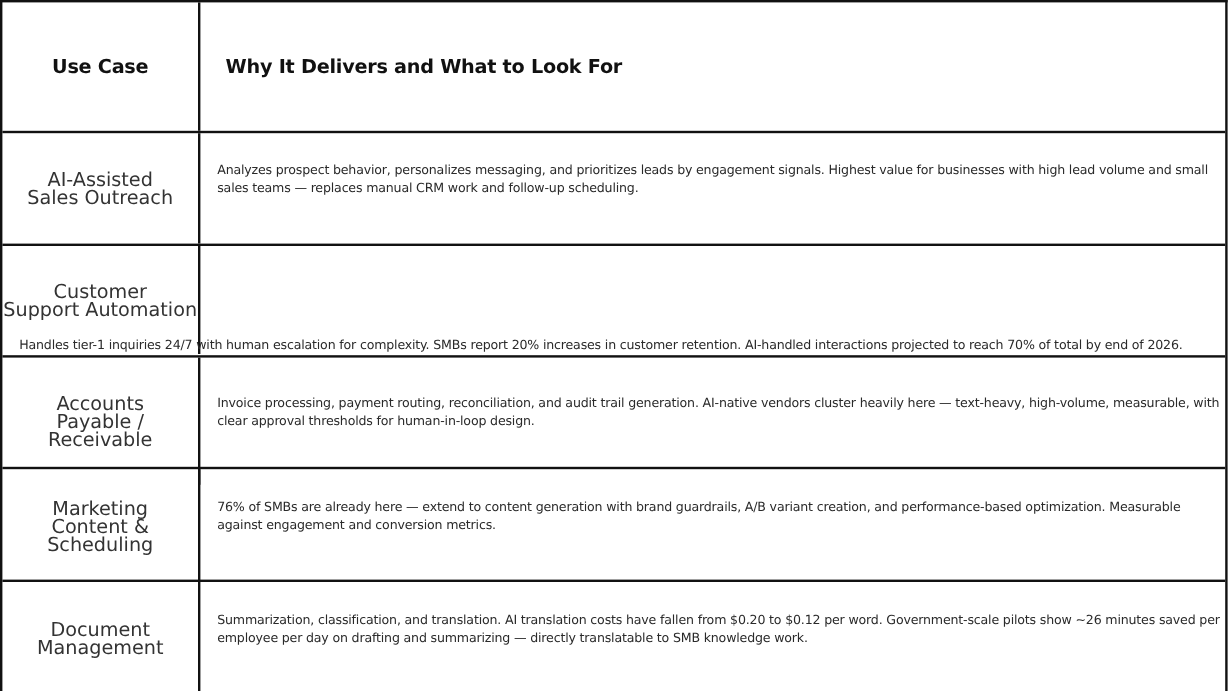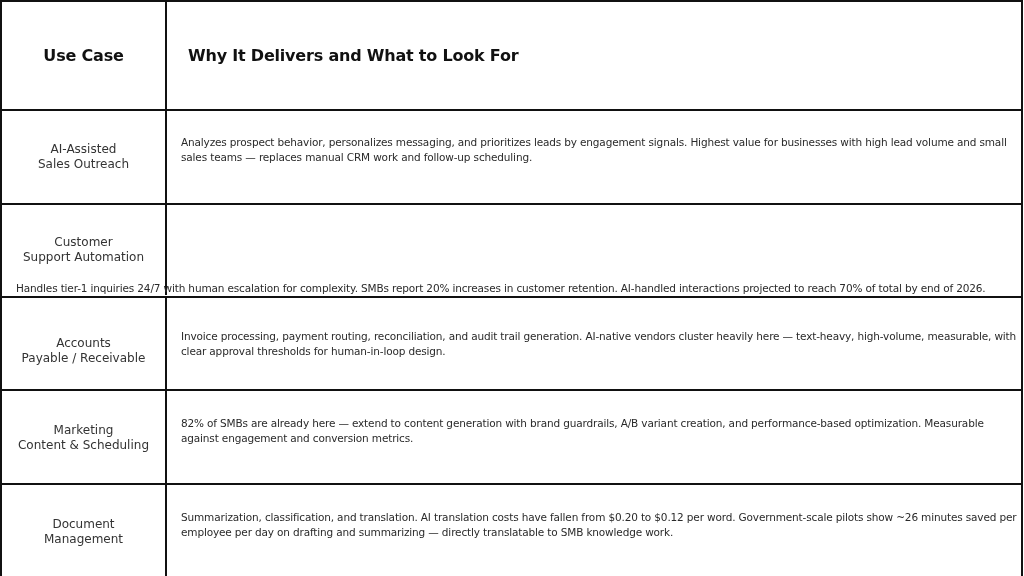--- a/index.html
+++ b/index.html
@@ -57,21 +57,21 @@
     .header .why span {
       font-weight: bold;
       font-size: 16px;
       color: #111;
       letter-spacing: -0.2px;
     }
     .header .why {
       padding-left: 21px;
     }
     .uc-label {
-      font-size: 12px;
+      font-size: 16px;
       line-height: 15px;
       color: #333;
       white-space: pre-line;
     }
     .desc {
       font-size: 10.5px;
       line-height: 15.5px;
       color: #2a2a2a;
       margin-top: -14px;
       letter-spacing: -0.15px;
@@ -120,21 +120,21 @@
       <span class="desc">Invoice processing, payment routing, reconciliation, and audit trail generation. AI-native vendors cluster heavily here — text-heavy, high-volume, measurable, with clear approval thresholds for human-in-loop design.</span>
     </div>
   </div>
 
   <div class="row body-row" style="top:387px; height:96px;">
     <div class="cell usecase">
       <span class="uc-label">Marketing
 Content &amp; Scheduling</span>
     </div>
     <div class="cell why">
-      <span class="desc">82% of SMBs are already here — extend to content generation with brand guardrails, A/B variant creation, and performance-based optimization. Measurable against engagement and conversion metrics.</span>
+      <span class="desc">76% of SMBs are already here — extend to content generation with brand guardrails, A/B variant creation, and performance-based optimization. Measurable against engagement and conversion metrics.</span>
     </div>
   </div>
 
   <div class="row body-row" style="top:481px; height:110px;">
     <div class="cell usecase" style="height:94px;">
       <span class="uc-label">Document
 Management</span>
     </div>
     <div class="cell why" style="height:94px;">
       <span class="desc">Summarization, classification, and translation. AI translation costs have fallen from $0.20 to $0.12 per word. Government-scale pilots show ~26 minutes saved per employee per day on drafting and summarizing — directly translatable to SMB knowledge work.</span>

